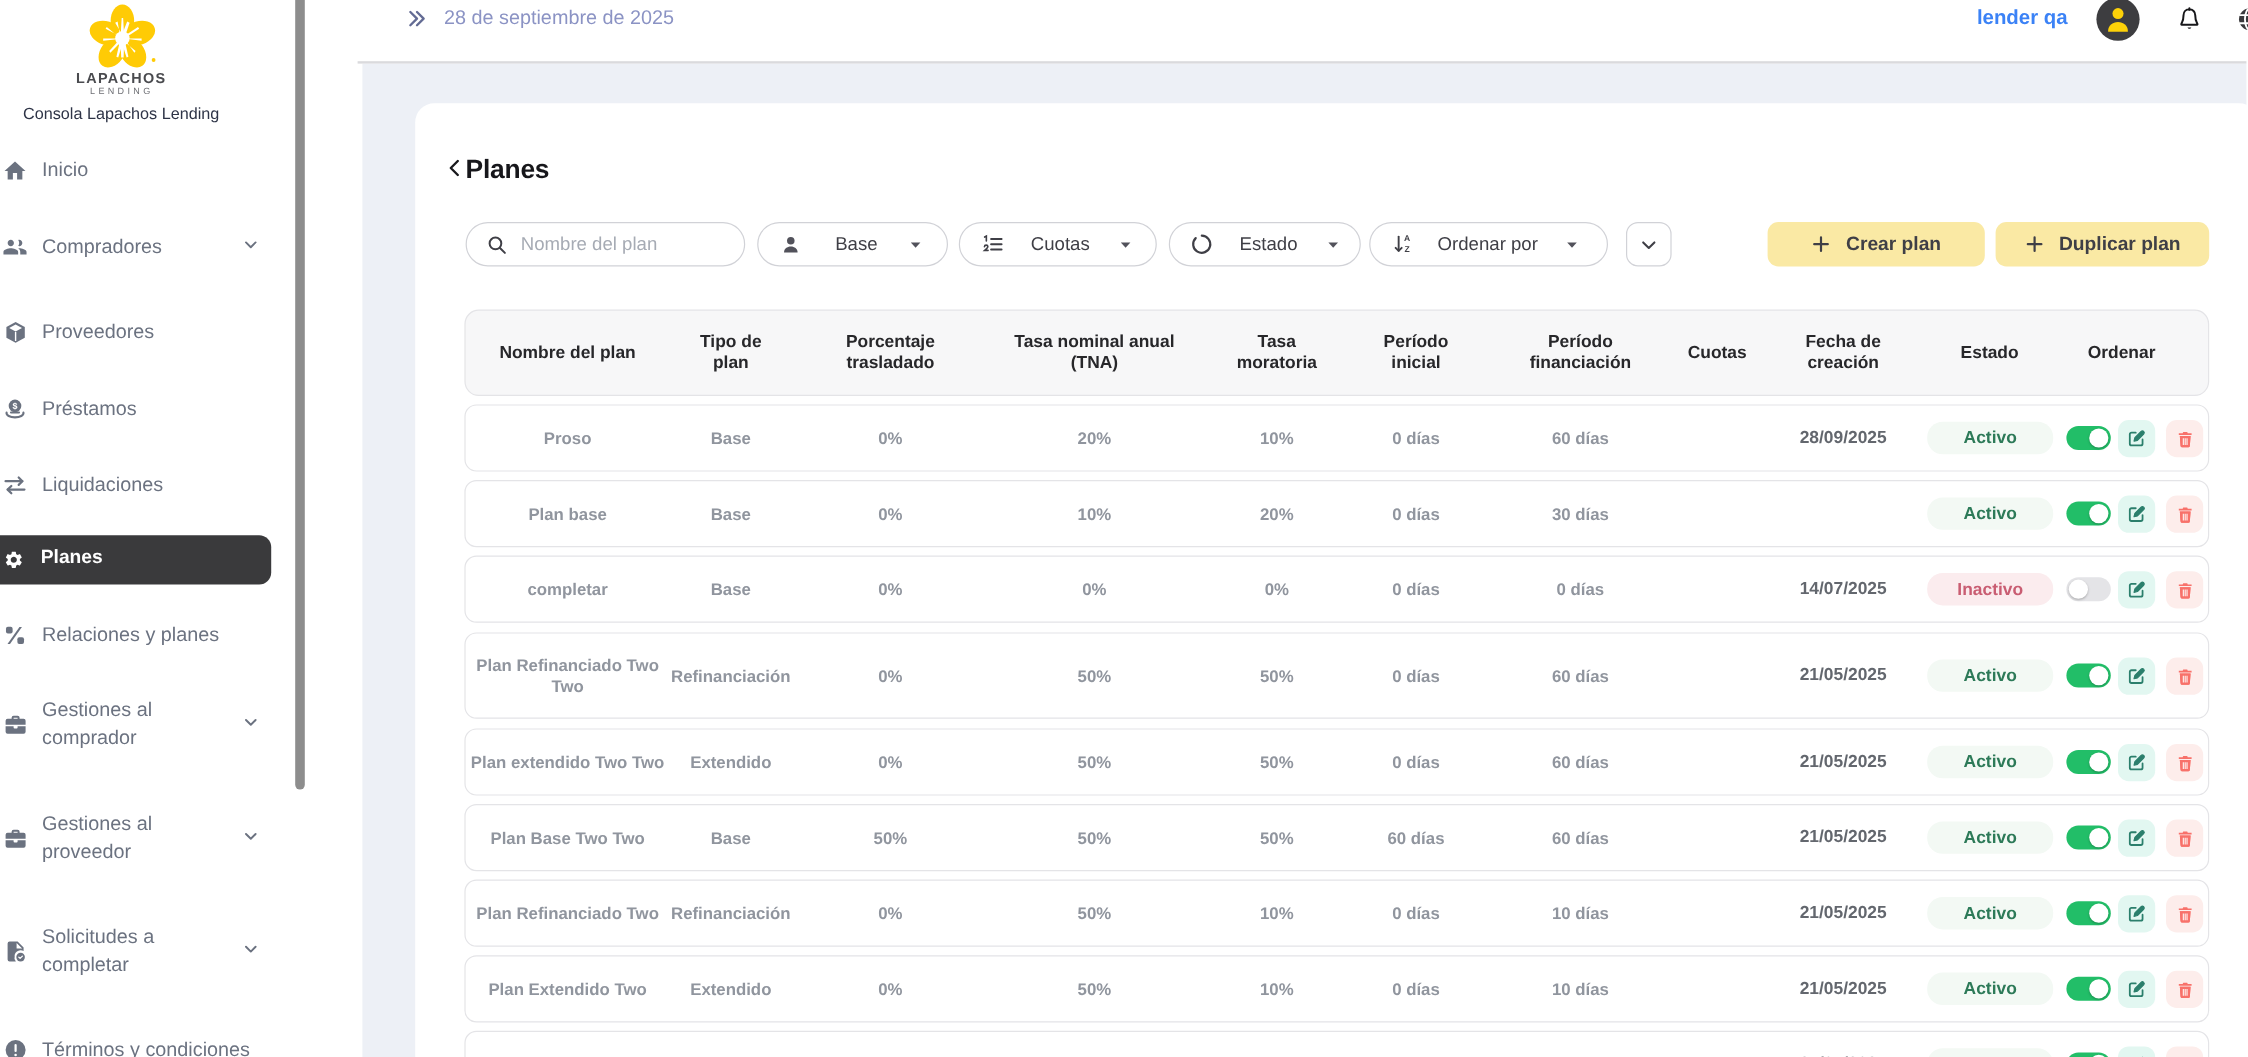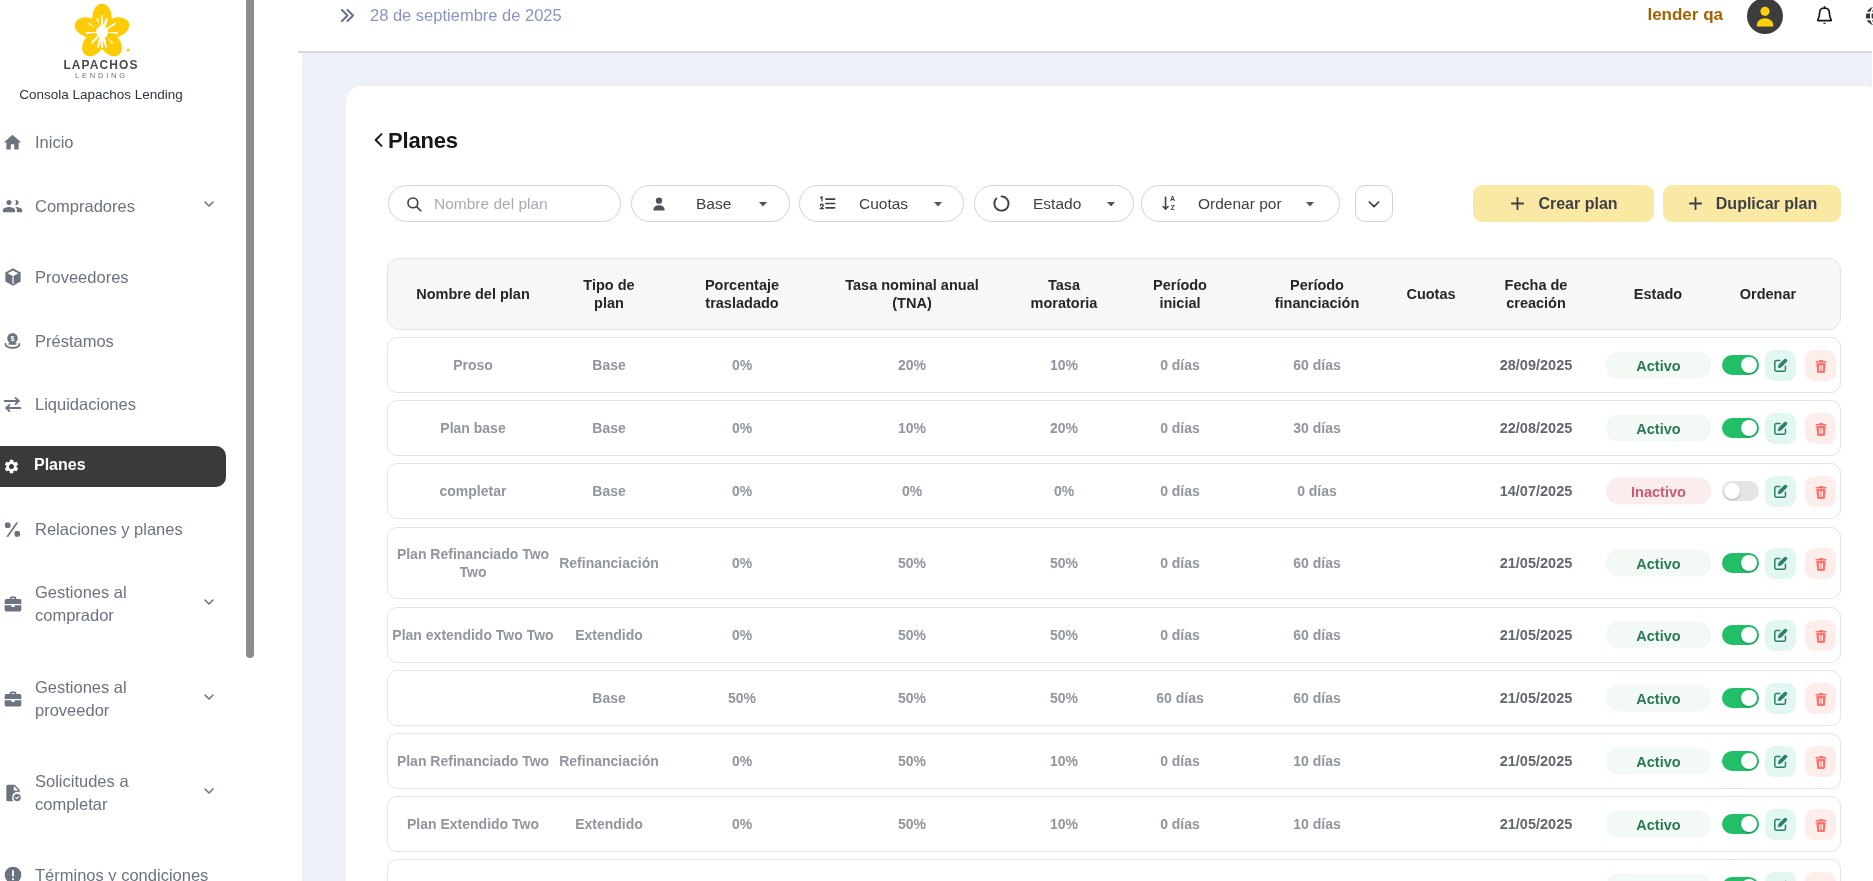--- a/index.html
+++ b/index.html
@@ -204,21 +204,21 @@
 </div>
 <div id="sbthumb"></div>
 <div id="main">
   <div id="contentbg"></div>
   <div id="topbar">
     <svg class="abs" style="left:40px;top:6px" width="19" height="19" viewBox="0 0 24 24" fill="none" stroke="#636b94" stroke-width="2.45" stroke-linecap="round" stroke-linejoin="round">
         <path d="M5 5l7 7-7 7"></path>
         <path d="M12 5l7 7-7 7"></path>
       </svg>
     <div class="abs" style="left:72px;top:6px;font-size:16.5px;color:#8b93c4">28 de septiembre de 2025</div>
-    <div class="abs" style="left:1265px;top:5px;width:160px;text-align:right;font-size:17px;font-weight:700;color:#a16207">lender qa</div>
+    <div class="abs" style="left:1265px;top:5px;width:160px;text-align:right;font-size:17px;font-weight:700;color:#3b82f6">lender qa</div>
     <div class="abs" style="left:1449px;top:-2px;width:36px;height:36px;border-radius:50%;background:#3d3d40;overflow:hidden">
       <svg width="36" height="36" viewBox="0 0 36 36">
           <circle cx="18" cy="13.3" r="4.6" fill="#fdd108"></circle>
           <path d="M9.8 27.5c0-4.1 3.7-7.2 8.2-7.2s8.2 3.1 8.2 7.2v1H9.8z" fill="#fdd108"></path>
         </svg>
     </div>
     <svg class="abs" style="left:1516px;top:5px" width="21" height="21" viewBox="0 0 24 24">
         <path d="M12 3.2c-3.2 0-5.6 2.4-5.6 5.5 0 3.6-.8 6-1.7 7.6-.3.5-.45.8-.44 1 .01.2.06.3.22.42.17.13.5.13 1.2.13h12.6c.7 0 1.03 0 1.2-.13.16-.12.21-.22.22-.42.01-.2-.14-.5-.44-1-.9-1.6-1.7-4-1.7-7.6 0-3.1-2.4-5.5-5.6-5.5z" fill="none" stroke="#17171a" stroke-width="1.9"></path>
         <path d="M12 2.2v1.3" stroke="#17171a" stroke-width="1.9" stroke-linecap="round"></path>
         <path d="M10.2 20.4c.3.8 1 1.3 1.8 1.3s1.5-.5 1.8-1.3z" fill="#17171a"></path>
@@ -350,21 +350,20 @@
         </div>
       </div>
     <div class="row" style="top:314px">
         <div class="td" style="left:0px;width:170px">Plan base</div>
         <div class="td" style="left:146px;width:150px">Base</div>
         <div class="td" style="left:279px;width:150px">0%</div>
         <div class="td" style="left:434px;width:180px">10%</div>
         <div class="td" style="left:601px;width:150px">20%</div>
         <div class="td" style="left:717px;width:150px">0 días</div>
         <div class="td" style="left:854px;width:150px">30 días</div>
-        <div class="td date" style="left:1073px;width:150px">22/08/2025</div>
         <div class="badge on">Activo</div>
         <div class="toggle">
           <div class="knob"></div>
         </div>
         <div class="sqbtn edit">
           <svg width="17" height="17" viewBox="0 0 24 24" fill="none" stroke="#2b7f6c" stroke-width="2.1" stroke-linecap="round" stroke-linejoin="round">
             <path d="M11 5H6a2 2 0 0 0-2 2v11a2 2 0 0 0 2 2h11a2 2 0 0 0 2-2v-5"></path>
             <path d="M17.3 3.7a2.1 2.1 0 0 1 3 3L13 14l-4 1 1-4z" fill="#2b7f6c" stroke="#2b7f6c" stroke-width="1.4"></path>
           </svg>
         </div>
@@ -463,20 +462,21 @@
             <path d="M9.5 3h5l.7 1.5H20V6.6H4V4.5h4.8z"></path>
             <path d="M5.3 8h13.4l-.9 12.1A2 2 0 0 1 15.8 22H8.2a2 2 0 0 1-2-1.9zM10 10.5v8.2m4-8.2v8.2" stroke="#f8716a" stroke-width="0"></path>
             <path d="M5.3 8h13.4l-.9 12.1A2 2 0 0 1 15.8 22H8.2a2 2 0 0 1-2-1.9z"></path>
             <g stroke="#fdedeb" stroke-width="1.5">
               <path d="M9.7 10.8v8.4M12 10.8v8.4M14.3 10.8v8.4"></path>
             </g>
           </svg>
         </div>
       </div>
     <div class="row" style="top:584px">
+        <div class="td" style="left:0px;width:170px">Plan Base Two Two</div>
         <div class="td" style="left:146px;width:150px">Base</div>
         <div class="td" style="left:279px;width:150px">50%</div>
         <div class="td" style="left:434px;width:180px">50%</div>
         <div class="td" style="left:601px;width:150px">50%</div>
         <div class="td" style="left:717px;width:150px">60 días</div>
         <div class="td" style="left:854px;width:150px">60 días</div>
         <div class="td date" style="left:1073px;width:150px">21/05/2025</div>
         <div class="badge on">Activo</div>
         <div class="toggle">
           <div class="knob"></div>

